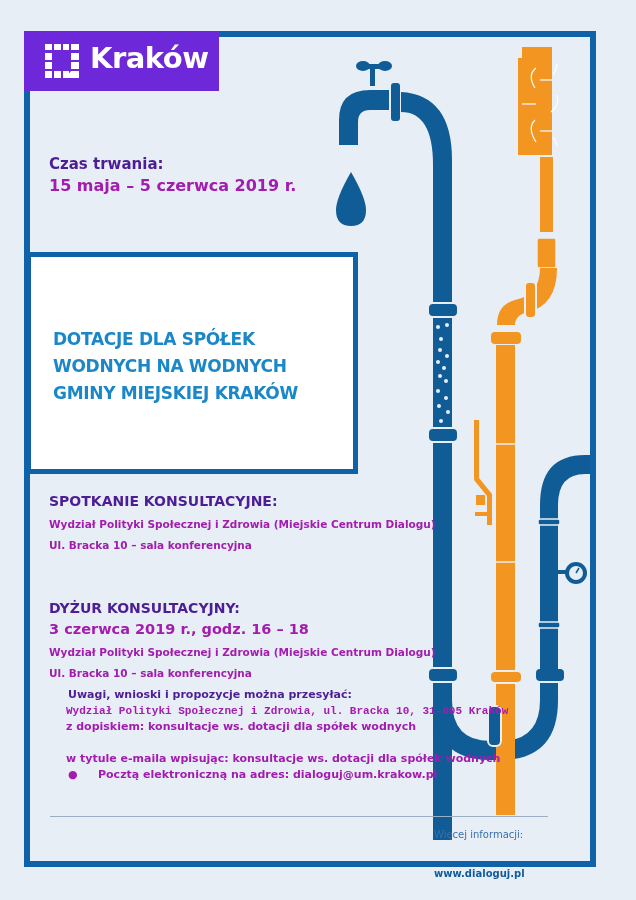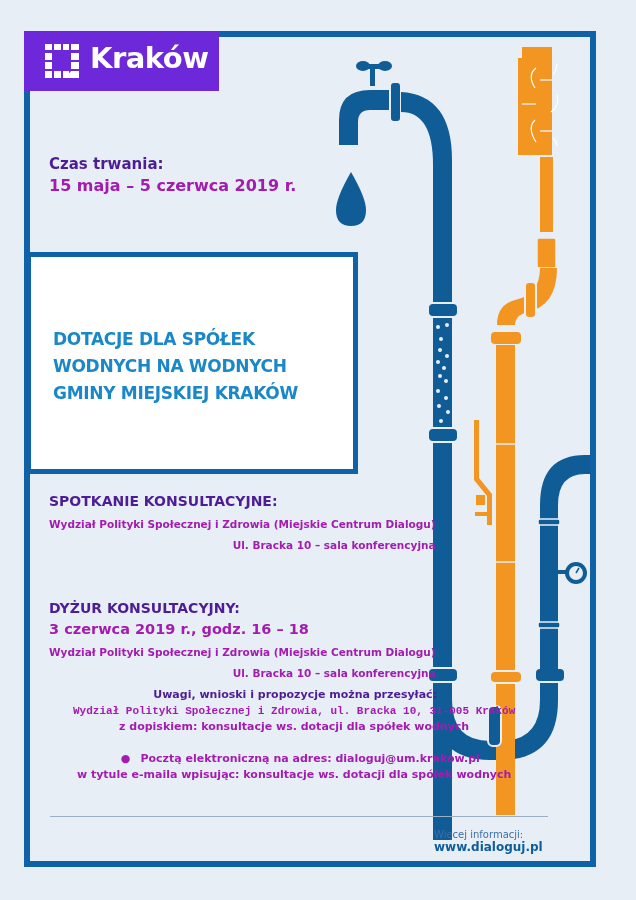--- a/index.html
+++ b/index.html
@@ -11,27 +11,27 @@
   .duration{position:absolute;left:49px;top:155px;}
   .lbl-orange{color:#4c1d95;font-weight:bold;}
   .txt-blue{color:#a21caf;font-weight:bold;}
   .duration .lbl-orange{font-size:15px;}
   .duration .txt-blue{font-size:16px;margin-top:3px;}
   .title-box{position:absolute;left:26px;top:252px;width:332px;height:222px;background:#fff;border:5px solid #0f62a8;box-sizing:border-box;}
   .title-box .t{position:absolute;left:22px;top:69px;color:#1a87c8;font-weight:bold;font-size:17px;line-height:27px;letter-spacing:-0.3px;}
   .sec{position:absolute;left:49px;}
   .sec .h{font-size:14px;}
   .sec .d{font-size:14.5px;margin-top:5px;}
-  .sec .s{font-size:10.5px;margin-top:9px;text-align:right;}
-  .remarks{position:absolute;left:75px;top:687px;font-size:11px;line-height:16px;text-align:center;}
+  .sec .s{font-size:10.5px;margin-top:9px;}
+  .remarks{position:absolute;left:68px;top:687px;font-size:11px;line-height:16px;}
   .remarks .line{white-space:nowrap;}
   .bullet{display:inline-block;width:30px;}
   .divider{position:absolute;left:50px;top:816px;width:498px;height:1px;background:#9aaec4;}
   .more{position:absolute;left:434px;top:829px;font-size:10px;color:#3a6fa8;text-align:left;}
-  .more .url{font-weight:bold;color:#0e5c9e;font-size:12px;}
+  .more .url{font-weight:bold;color:#0e5c9e;font-size:10px;margin-top:28px;}
   .pipes{position:absolute;left:0;top:0;}
 </style>
 </head>
 <body>
 
 <svg class="pipes" width="636" height="900" viewBox="0 0 636 900">
 
   <g>
     <rect x="370" y="66" width="5" height="20" fill="#105c96"></rect>
     <ellipse cx="363" cy="66" rx="7" ry="5" fill="#105c96"></ellipse>
@@ -153,22 +153,22 @@
   <div class="d txt-blue">3 czerwca 2019 r., godz. 16 – 18</div>
   <div class="s txt-blue">Wydział Polityki Społecznej i Zdrowia (Miejskie Centrum Dialogu)</div>
   <div class="s txt-blue">Ul. Bracka 10 – sala konferencyjna</div>
 </div>
 
 <div class="remarks">
   <div class="line lbl-orange">Uwagi, wnioski i propozycje można przesyłać:</div>
   <div class="line txt-blue" style="margin-left:-2px;font-family:Liberation Mono, monospace;">Wydział Polityki Społecznej i Zdrowia, ul. Bracka 10, 31-005 Kraków</div>
   <div class="line txt-blue" style="margin-left:-2px;">z dopiskiem: konsultacje ws. dotacji dla spółek wodnych</div>
   <div style="height:16px"></div>
+  <div class="line txt-blue" style="margin-left:-2px;">w tytule e-maila wpisując: konsultacje ws. dotacji dla spółek wodnych</div>
   <div class="line txt-blue"><span class="bullet">●</span><span>Pocztą elektroniczną na adres: dialoguj@um.krakow.pl</span></div>
-  <div class="line txt-blue" style="margin-left:-2px;">w tytule e-maila wpisując: konsultacje ws. dotacji dla spółek wodnych</div>
 </div>
 
 <div class="divider"></div>
 
 <div class="more">
   <div>Więcej informacji:</div>
   <div class="url">www.dialoguj.pl</div>
 </div>
 
 </body></html>

